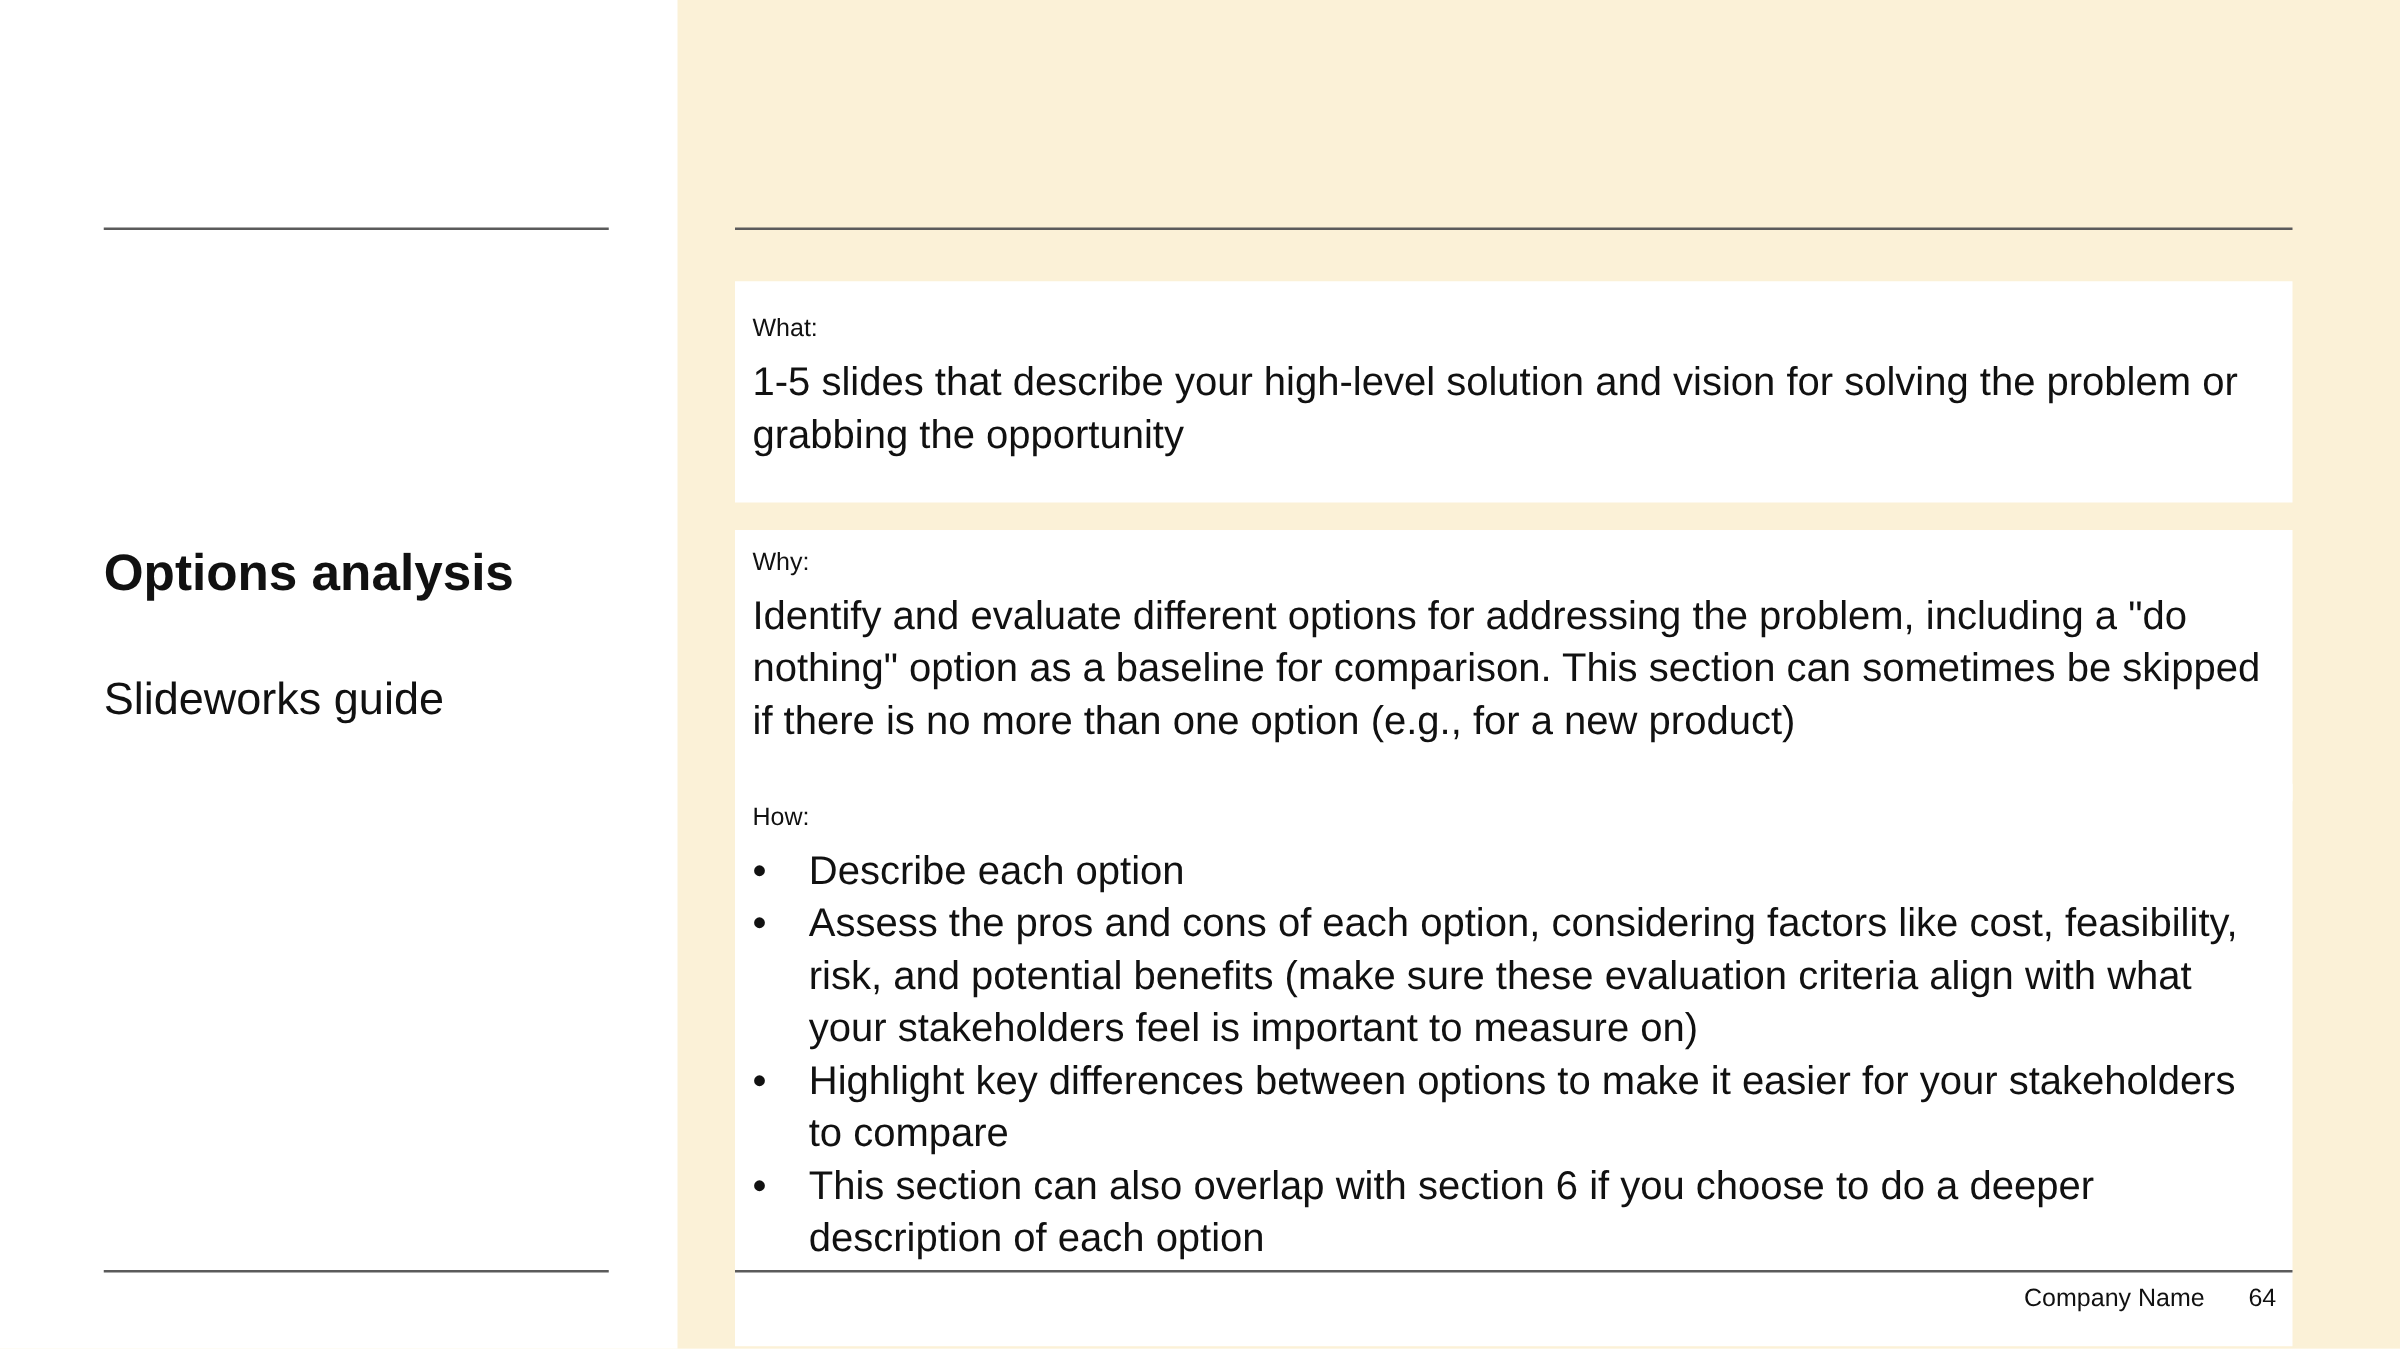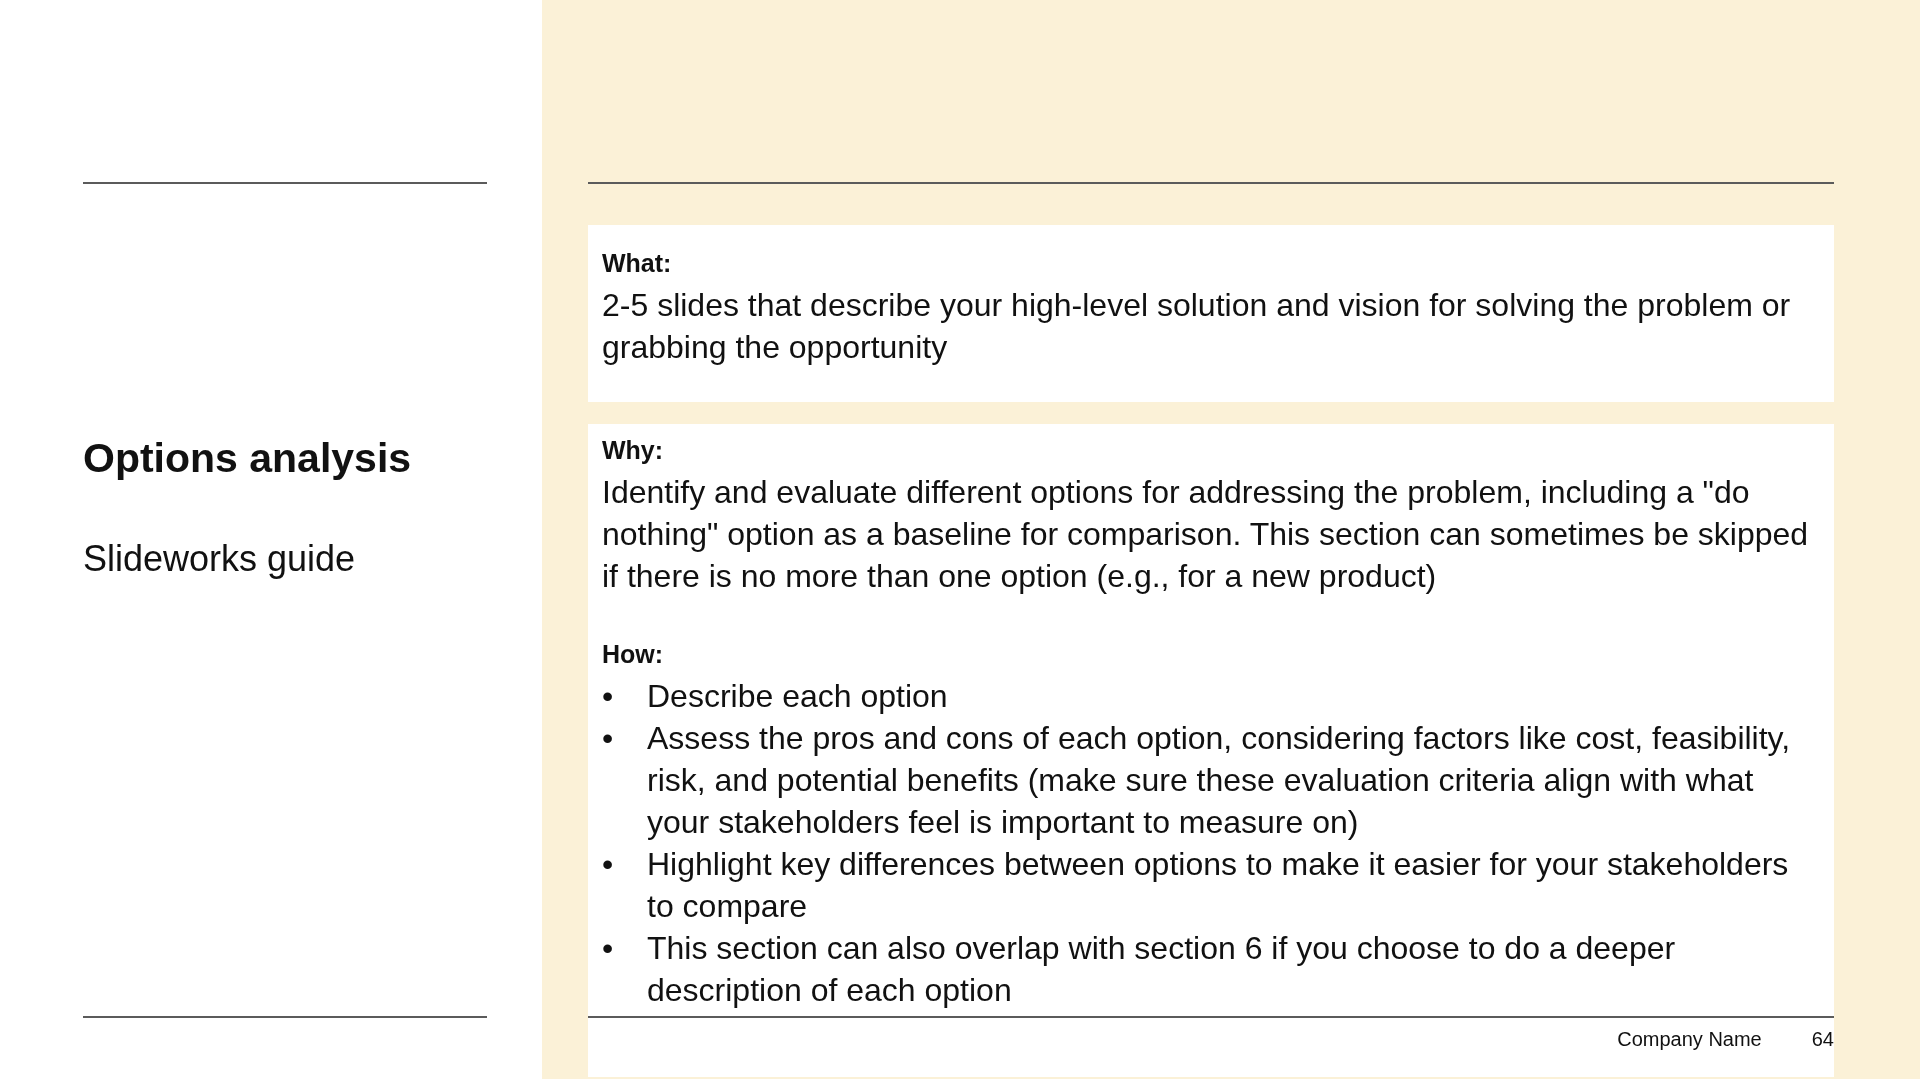--- a/index.html
+++ b/index.html
@@ -44,61 +44,61 @@
   .card {
     position: absolute; left: 588px; width: 1246px;
     background: var(--card);
     overflow: hidden;
   }
   .card-what { top: 225px; height: 177px; padding: 17px 14px 0 14px; }
   .card-why  { top: 424px; height: 217px; padding: 5px 14px 0 14px; }
   .card-how  { top: 627px; height: 450px; padding: 6px 14px 0 14px; }
 
   .card h2 {
-    font-size: 25px; line-height: 42px; font-weight: bold;
+    font-size: 20px; line-height: 42px; font-weight: normal;
   }
   .card p {
     font-size: 32px; line-height: 42px;
     white-space: pre;
   }
   .bullet-row { display: flex; align-items: flex-start; }
   .bullet-glyph {
     flex: 0 0 45px;
     font-size: 32px; line-height: 42px;
   }
   .bullet-text {
     font-size: 32px; line-height: 42px;
     white-space: pre;
   }
 
   .footer {
     position: absolute;
-    top: 1027px; right: 86px;
-    display: flex; gap: 50px; align-items: baseline;
+    top: 1027px; right: 99px;
+    display: flex; gap: 35px; align-items: baseline;
     font-size: 20px; line-height: 24px;
   }
 </style>
 </head>
 <body>
 
 <div class="slide">
 
   <div class="right-panel"></div>
 
   <div class="rule rule-top-left"></div>
   <div class="rule rule-top-right"></div>
 
   <div class="title-block">
     <h1 class="slide-title">Options analysis</h1>
     <p class="slide-subtitle">Slideworks guide</p>
   </div>
 
   <section class="card card-what">
     <h2>What:</h2>
-    <p>2-5 slides that describe your high-level solution and vision for solving the problem or
+    <p>1-5 slides that describe your high-level solution and vision for solving the problem or
 grabbing the opportunity</p>
   </section>
 
   <section class="card card-why">
     <h2>Why:</h2>
     <p>Identify and evaluate different options for addressing the problem, including a "do
 nothing" option as a baseline for comparison. This section can sometimes be skipped
 if there is no more than one option (e.g., for a new product)</p>
   </section>
 

